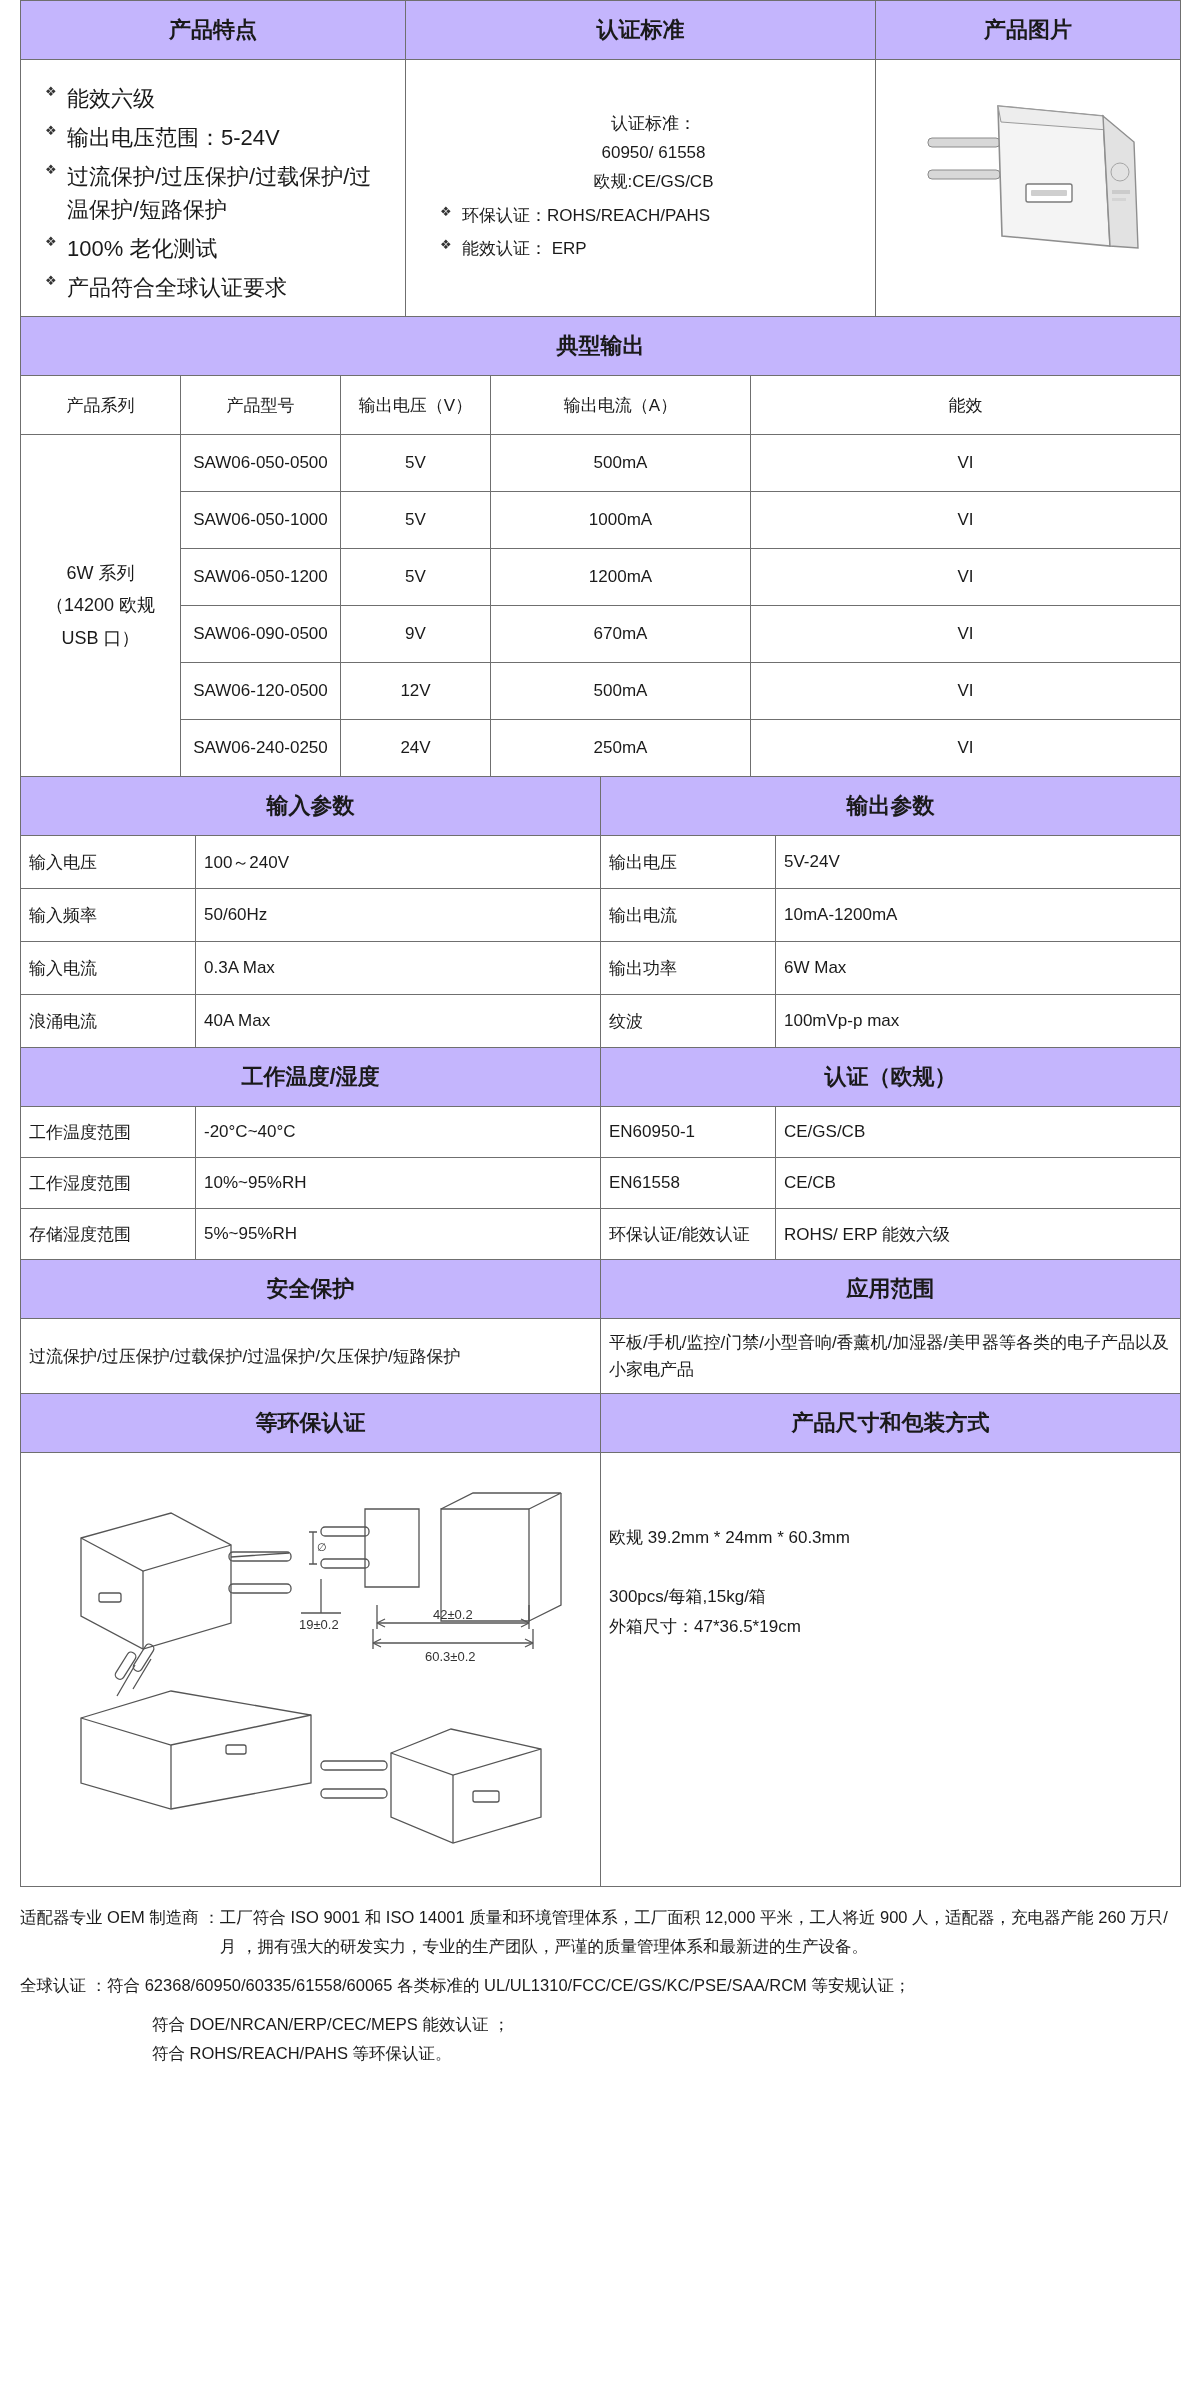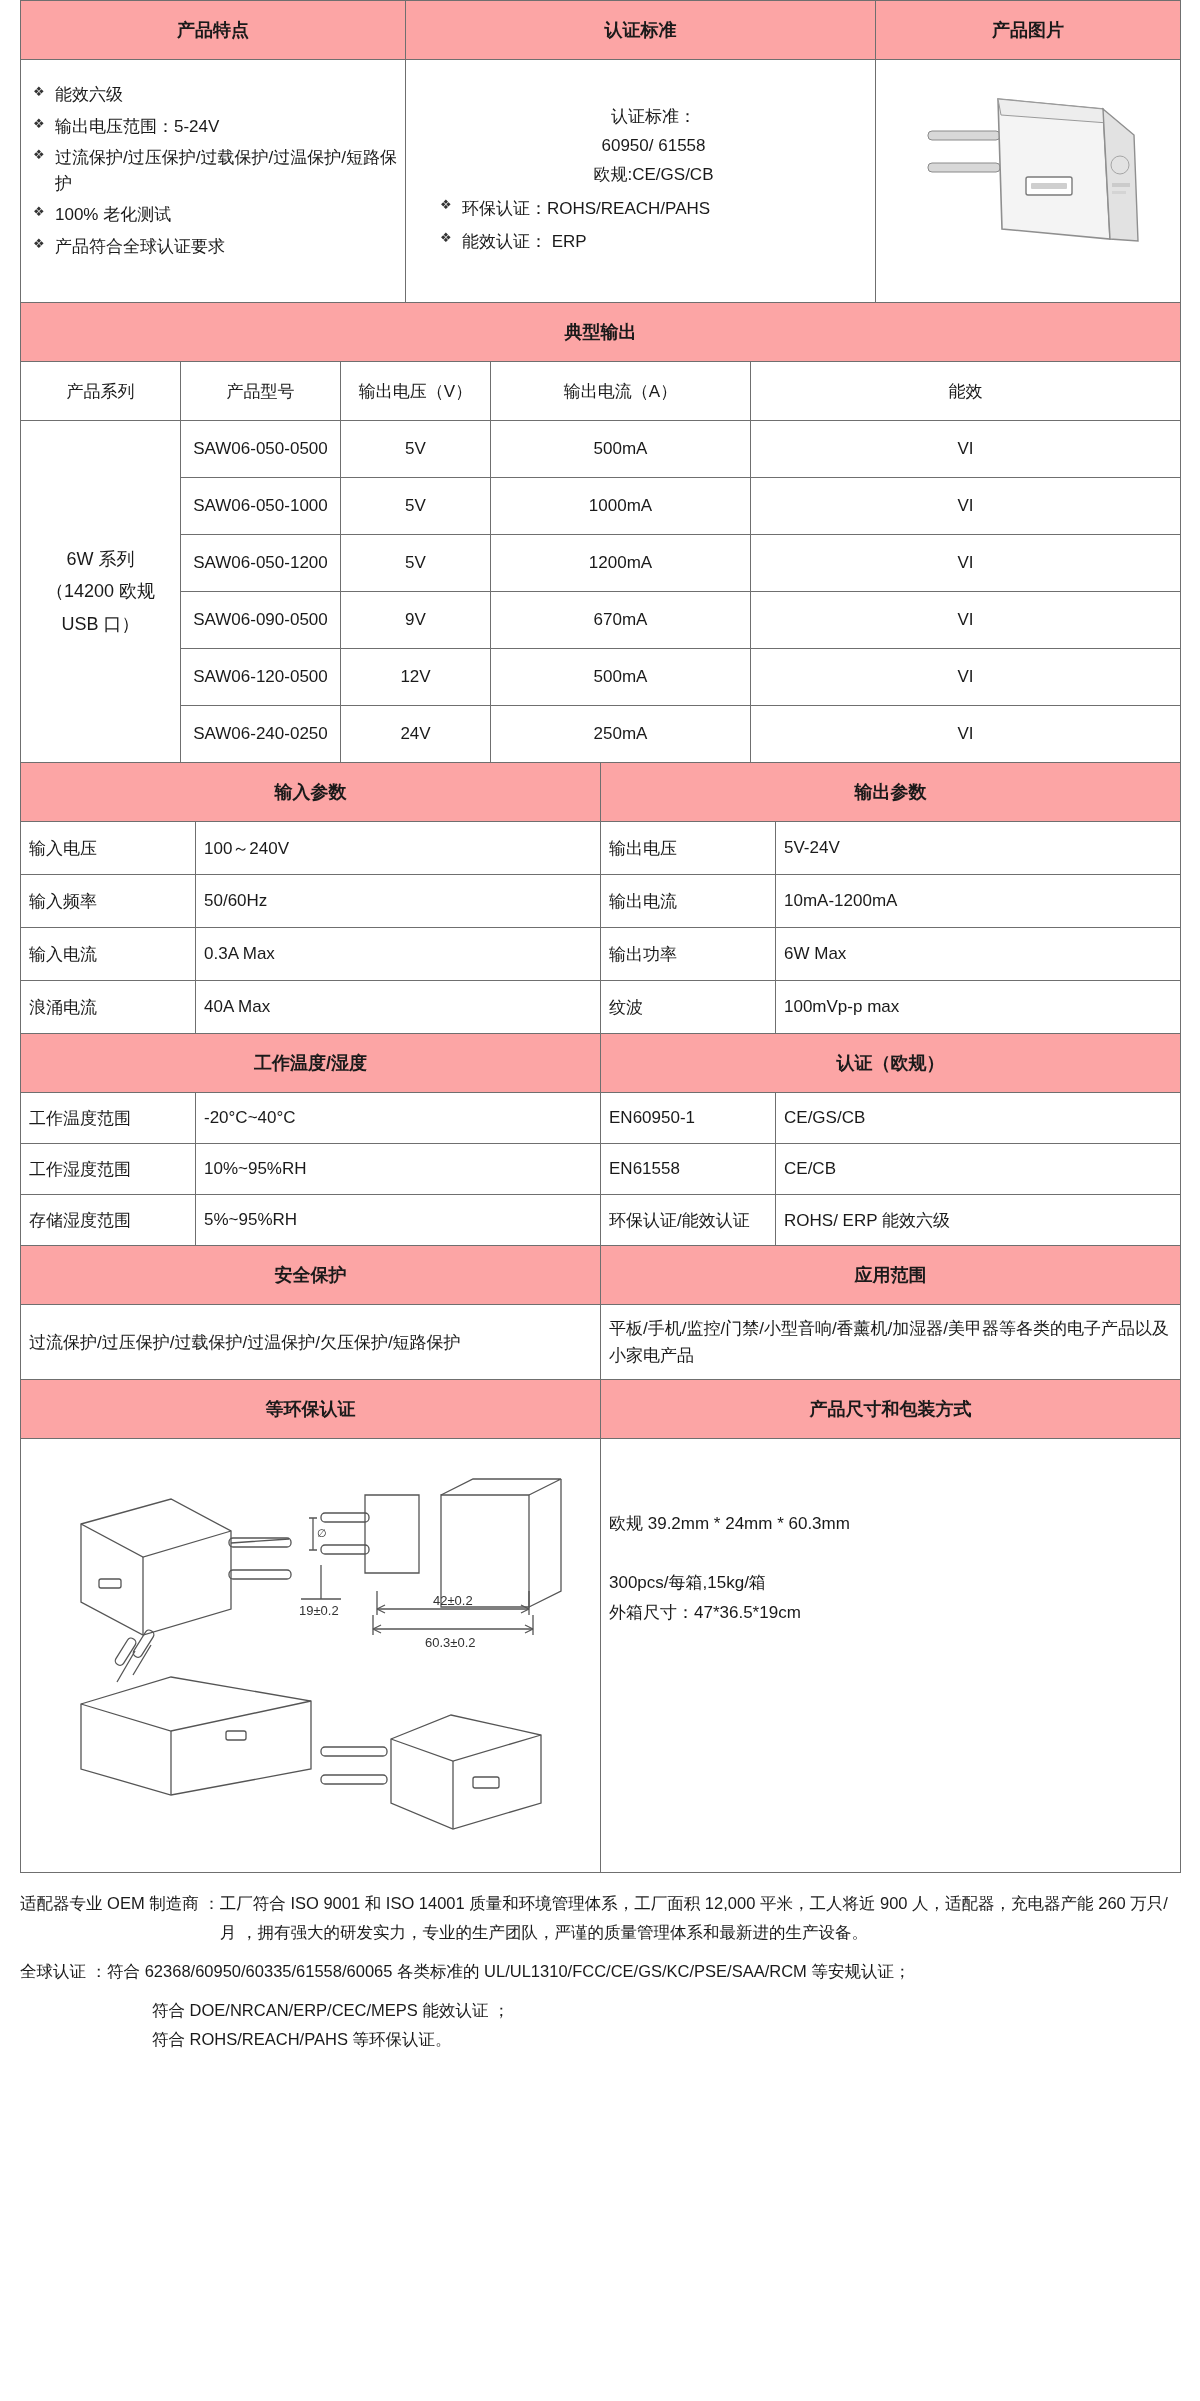--- a/index.html
+++ b/index.html
@@ -18,33 +18,33 @@
   table{border-collapse:collapse;width:1160px;table-layout:fixed;}
   td,th{
     border:1px solid #6f6f6f;
     padding:6px 8px;
     font-size:17px;
     vertical-align:middle;
     font-weight:normal;
     text-align:left;
   }
   .hdr{
-    background:#fca5a5;
+    background:#c4b5fd;
     text-align:center;
     font-weight:bold;
-    font-size:18px;
+    font-size:22px;
     height:46px;
   }
   .ctr{text-align:center;}
   ul.feat{margin:0;padding:0;list-style:none;}
   ul.feat li{
     position:relative;
     padding-left:26px;
-    margin:6px 0;
-    font-size:17px;
+    margin:6px 12px;
+    font-size:22px;
     line-height:1.5;
   }
   ul.feat li:before{
     content:"\2756";
     position:absolute;
     left:4px;
     top:0;
     font-size:13px;
     color:#333;
   }

